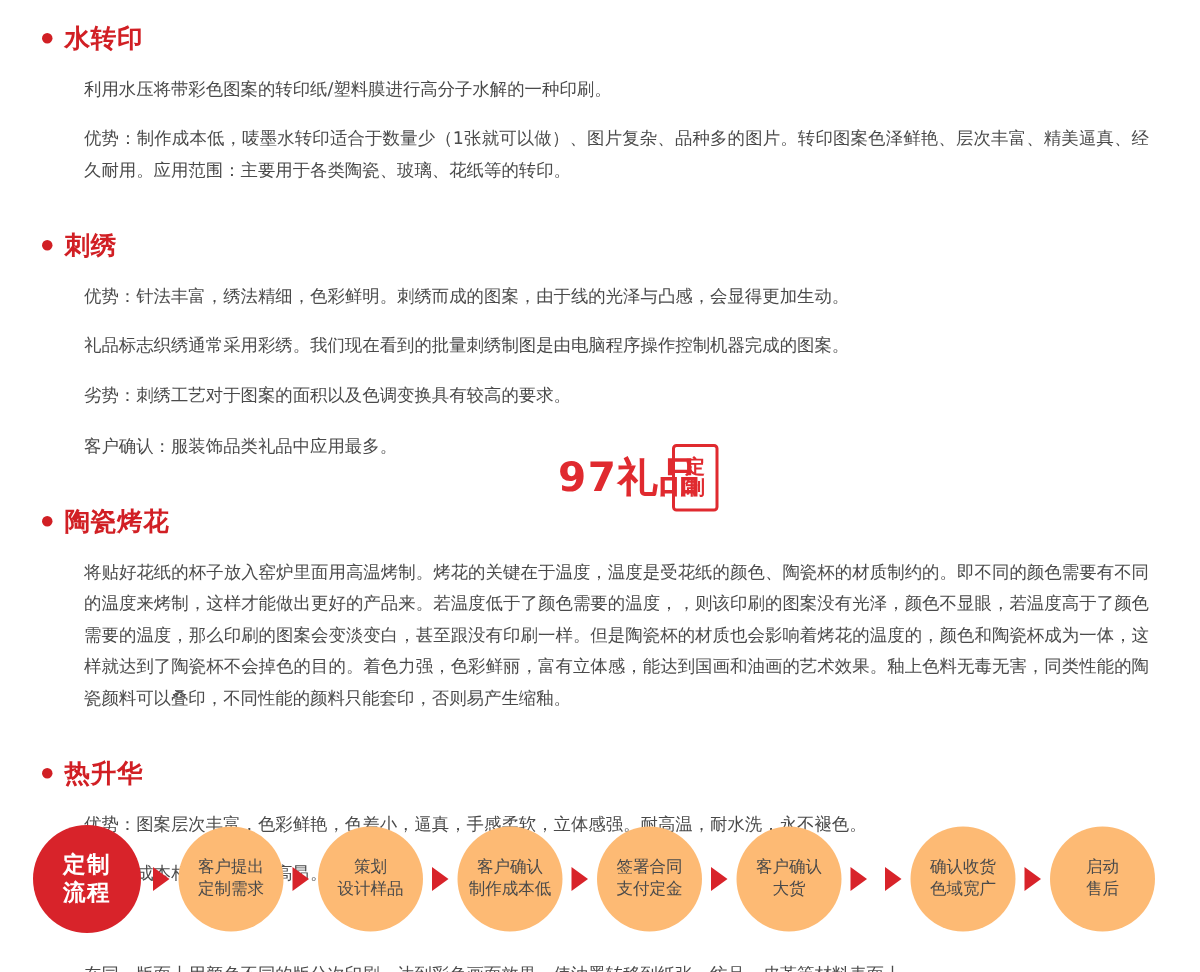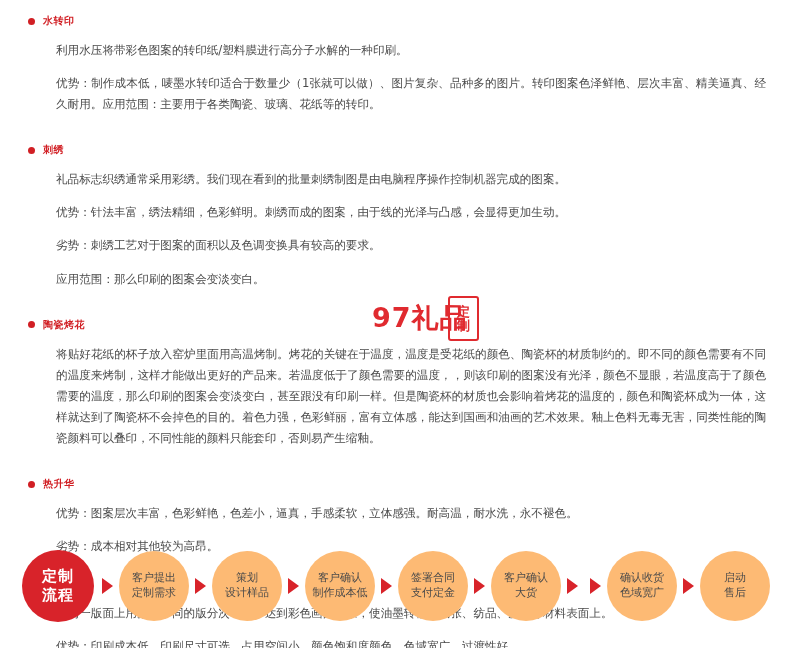--- a/index.html
+++ b/index.html
@@ -35,21 +35,21 @@
     width: 7px;
     height: 7px;
     border-radius: 50%;
     background: #d11f24;
     display: inline-block;
     flex: 0 0 auto;
     margin-left: 6px;
   }
   .sec-title {
     color: #d11f24;
-    font-size: 10px;
+    font-size: 17px;
     font-weight: bold;
     letter-spacing: 0.5px;
   }
   .sec-body {
     padding-left: 22px;
     font-size: 11.6px;
     line-height: 1.82;
     color: #4a4a4a;
     text-align: justify;
   }
@@ -165,24 +165,24 @@
   </div>
 
   <div class="spacer-2"></div>
 
   <div class="section">
     <div class="sec-head">
       <span class="bullet"></span>
       <span class="sec-title">刺绣</span>
     </div>
     <div class="sec-body">
+      <p>优势：针法丰富，绣法精细，色彩鲜明。刺绣而成的图案，由于线的光泽与凸感，会显得更加生动。</p>
       <p>礼品标志织绣通常采用彩绣。我们现在看到的批量刺绣制图是由电脑程序操作控制机器完成的图案。</p>
-      <p>优势：针法丰富，绣法精细，色彩鲜明。刺绣而成的图案，由于线的光泽与凸感，会显得更加生动。</p>
       <p>劣势：刺绣工艺对于图案的面积以及色调变换具有较高的要求。</p>
-      <p>应用范围：那么印刷的图案会变淡变白。</p>
+      <p>客户确认：服装饰品类礼品中应用最多。</p>
     </div>
   </div>
 
   <div class="spacer-2"></div>
 
   <div class="section">
     <div class="sec-head">
       <span class="bullet"></span>
       <span class="sec-title">陶瓷烤花</span>
     </div>

